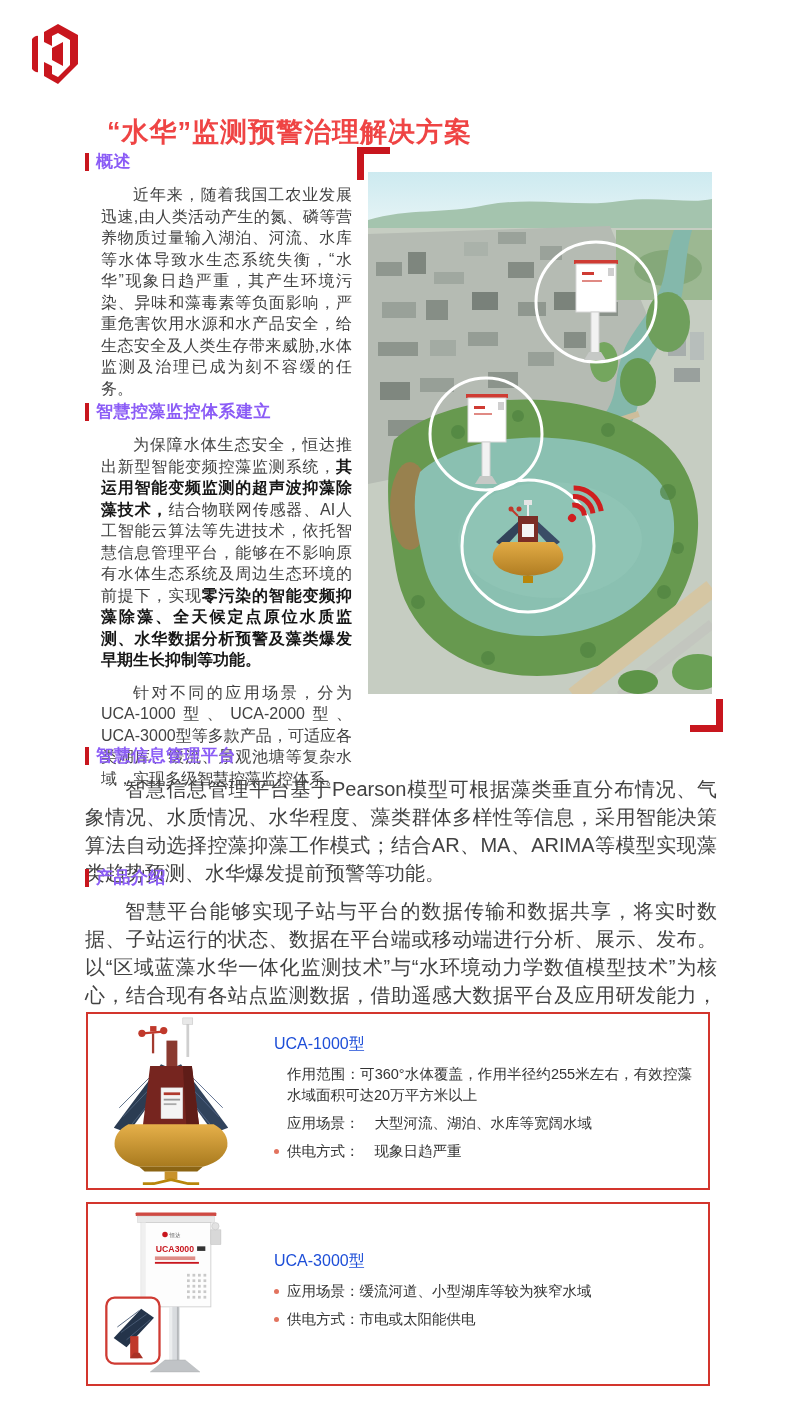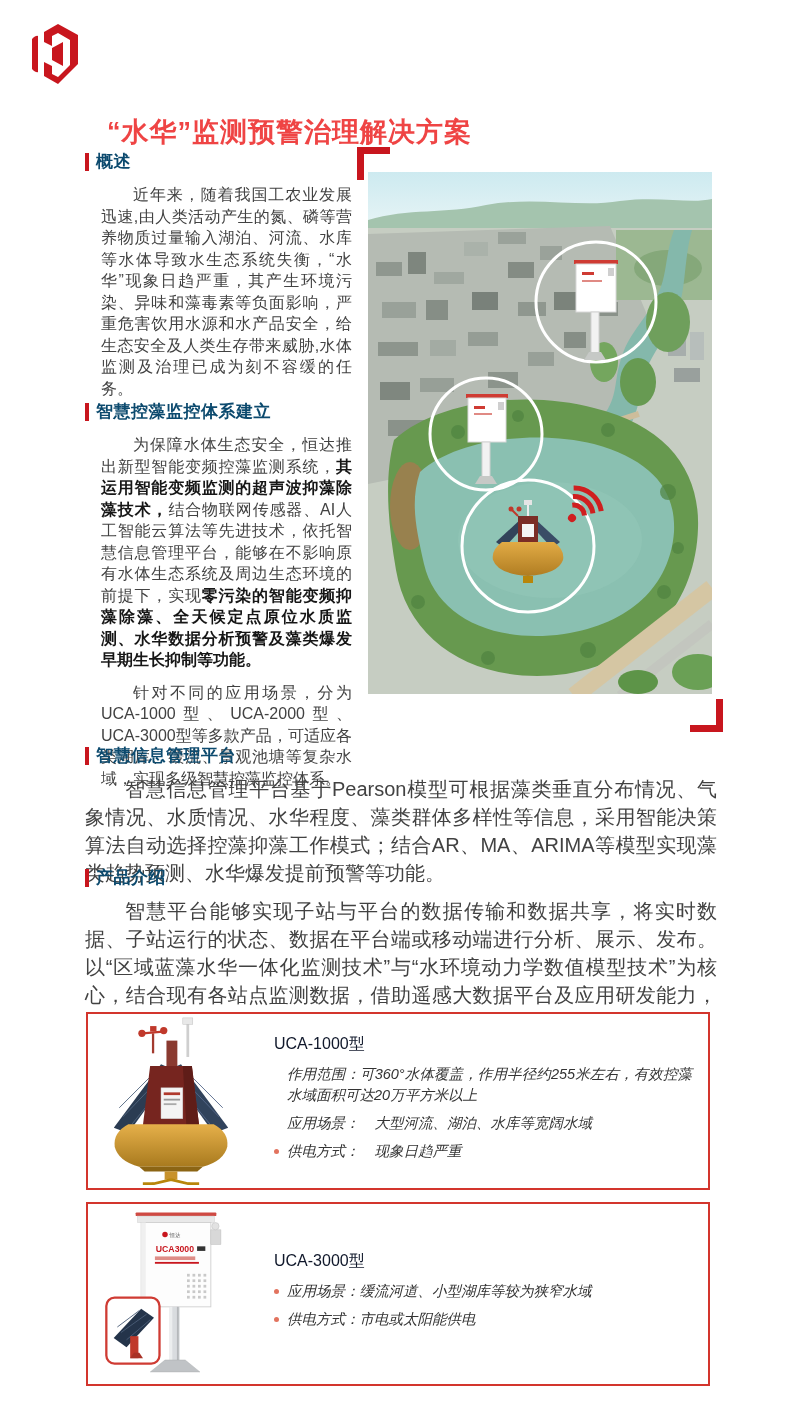--- a/index.html
+++ b/index.html
@@ -8,21 +8,21 @@
     font-family:"Liberation Sans","DejaVu Sans",sans-serif;color:#3f3f3f;
     overflow:hidden;
   }
   .abs{position:absolute;}
   
   .logo{left:28px;top:22px;width:52px;height:64px;}
   .page-title{left:107px;top:66px;font-size:27px;font-weight:bold;color:#ef4444;letter-spacing:1px;white-space:nowrap;margin-top:48px;}
   
   .sec-head{display:flex;align-items:center;gap:7px;}
   .sec-bar{width:4px;height:18px;background:#C8161E;flex:0 0 auto;}
-  .sec-title{font-size:17px;font-weight:bold;color:#0c4a6e;letter-spacing:.5px;}
+  .sec-title{font-size:17px;font-weight:bold;color:#8b5cf6;letter-spacing:.5px;}
   
   .left-col{left:85px;top:150px;width:267px;}
   .body-text{font-size:16px;line-height:21.5px;text-align:justify;color:#424242;margin:11px 0 0 16px;}
   .body-text.indent{text-indent:2em;}
   .body-text b{color:#161616;}
   .head2{margin-top:1px;}
   
   .illus-wrap{left:357px;top:146px;width:362px;height:582px;}
   .bracket{position:absolute;width:26px;height:26px;}
   .bracket.tl{left:0;top:1px;border-top:7px solid #C8161E;border-left:7px solid #C8161E;}
@@ -32,22 +32,22 @@
   
   .sec-platform{left:85px;top:744px;width:632px;}
   .sec-products{left:85px;top:866px;width:632px;}
   .wide-text{font-size:20px;line-height:28px;text-align:justify;color:#424242;text-indent:2em;margin:8px 0 0 0;}
   
   .card{left:86px;width:624px;border:2px solid #D3352D;background:#fff;display:flex;align-items:center;box-sizing:border-box;padding:6px 16px 6px 8px;}
   .card1{top:1012px;height:178px;}
   .card2{top:1202px;height:184px;}
   .card-img{flex:0 0 172px;display:flex;justify-content:flex-start;align-items:center;}
   .card-info{flex:1;padding-left:6px;}
-  .card-title{font-size:16px;color:#0f172a;margin-bottom:9px;}
-  .card-item{position:relative;padding-left:13px;font-size:14.5px;line-height:21px;color:#333;margin:7px 0;text-align:justify;font-style:italic;}
+  .card-title{font-size:16px;color:#1d4ed8;margin-bottom:9px;}
+  .card-item{position:relative;padding-left:13px;font-size:14.5px;line-height:21px;color:#333;margin:7px 0;text-align:justify;}
   .dot{position:absolute;left:0;top:8px;width:5px;height:5px;border-radius:50%;background:#E2735E;}
   .val.gap{margin-left:15px;}
   .note{font-size:12px;}
 </style>
 </head>
 <body>
 
 <div class="abs logo">
   <svg width="52" height="64" viewBox="0 0 52 64">
     <path d="M4,17 Q8,13 10,14 L10,50 Q8,51 4,47 Z" fill="#C8161E"></path>

